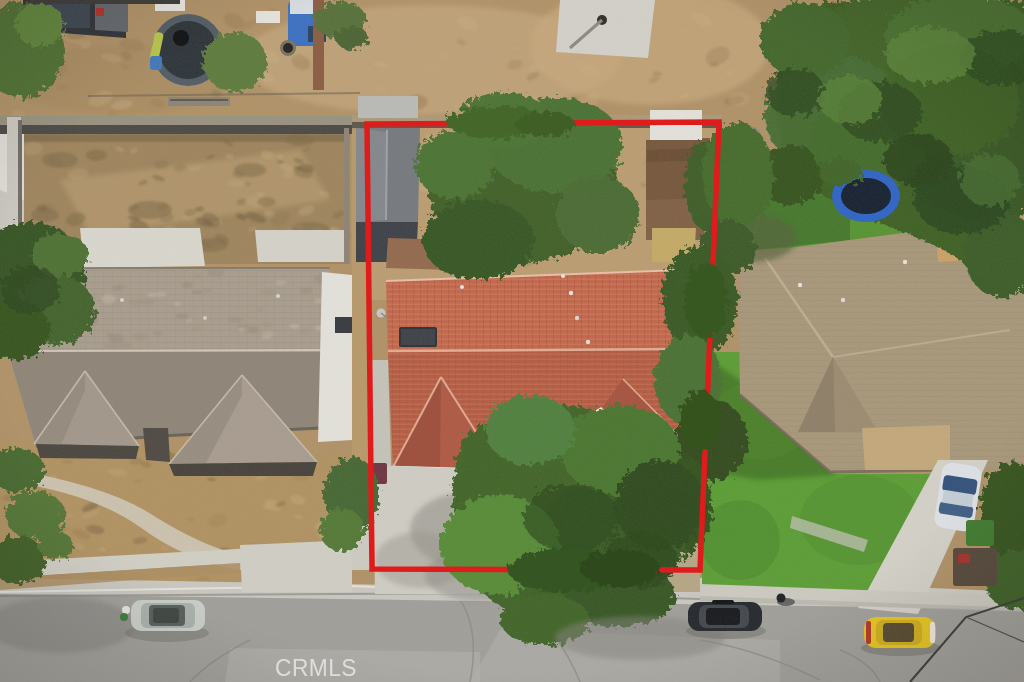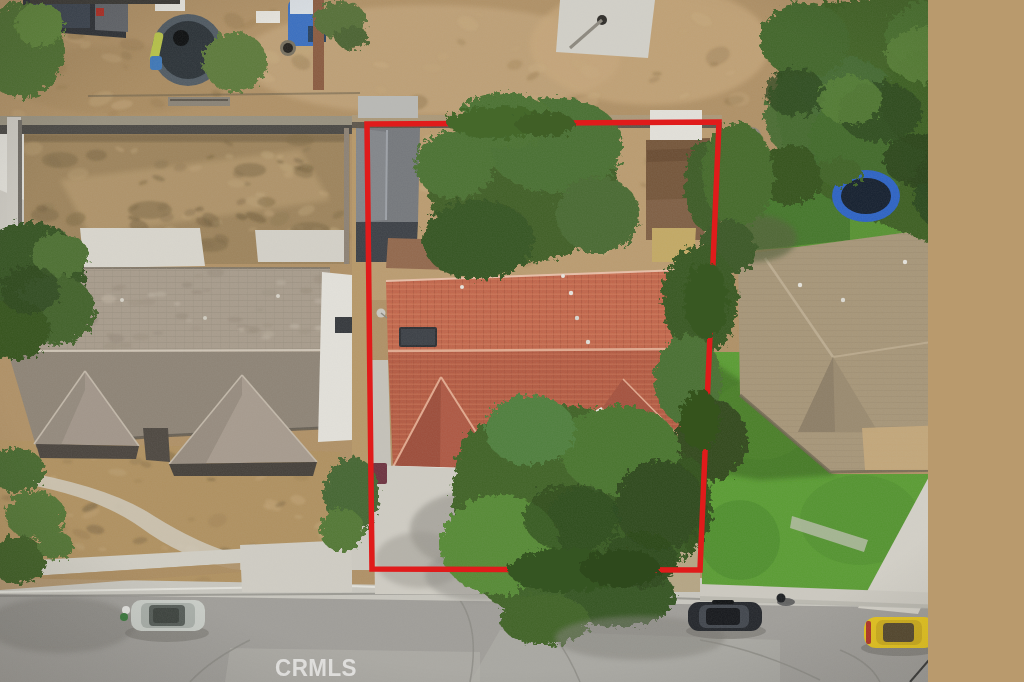--- a/index.html
+++ b/index.html
@@ -1,16 +1,16 @@
 <!DOCTYPE html>
 <html><head>
 <meta charset="utf-8">
 <style>
 html,body{margin:0;padding:0;background:#b99a6d;}
-#scene{position:relative;width:928px;height:682px;overflow:hidden;font-family:"Liberation Sans",sans-serif;font-weight:bold;}
+#scene{position:relative;width:1024px;height:682px;overflow:hidden;font-family:"Liberation Sans",sans-serif;}
 svg{display:block;}
 </style>
 </head>
 <body>
 <div id="scene">
 <svg width="1024" height="682" viewBox="0 0 1024 682" xmlns="http://www.w3.org/2000/svg">
 <defs>
 <filter id="grain" x="0" y="0" width="100%" height="100%">
   <feTurbulence type="fractalNoise" baseFrequency="0.55" numOctaves="2" seed="7" result="n"></feTurbulence>
   <feColorMatrix in="n" type="matrix" values="0 0 0 0 0.45  0 0 0 0 0.38  0 0 0 0 0.25  0 0 0 0.5 0"></feColorMatrix>

